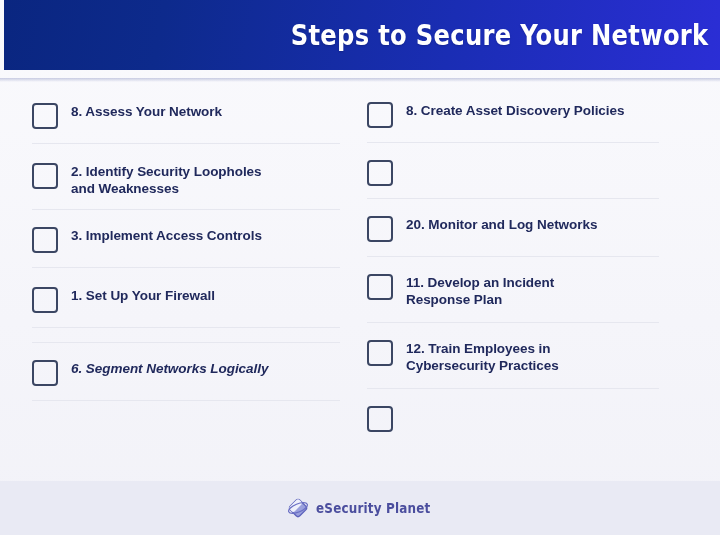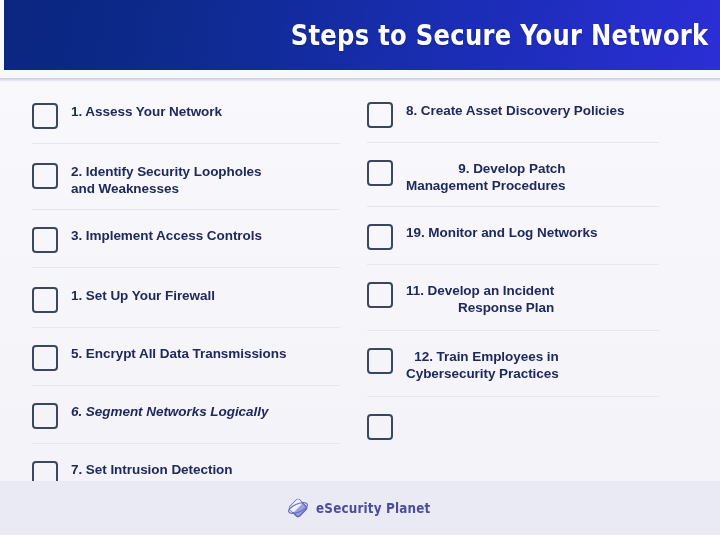--- a/index.html
+++ b/index.html
@@ -69,21 +69,20 @@
   }
   .column-left {
     width: 355px;
     padding-left: 32px;
     padding-right: 14px;
   }
   .column-right {
     width: 365px;
     padding-left: 12px;
     padding-right: 17px;
-    text-align: right;
   }
 
   .item {
     position: relative;
     display: flex;
     align-items: flex-start;
     box-sizing: border-box;
   }
   .item-divider {
     position: relative;
@@ -153,70 +152,59 @@
 
   <div class="header">
     <div class="header-title">Steps to Secure Your Network</div>
   </div>
   <div class="header-shadow"></div>
 
   <div class="columns">
     <div class="column column-left" id="col-left">
         <div class="item" style="padding-top: 16px;">
           <span class="checkbox"></span>
-          <span class="item-label">1. Assess Your Network</span>
+          <span class="item-label">8. Assess Your Network</span>
         </div>
         <div class="item-divider" style="margin-top: 14px;"></div>
         <div class="item" style="padding-top: 18px;">
           <span class="checkbox"></span>
           <span class="item-label">2. Identify Security Loopholes
 and Weaknesses</span>
         </div>
         <div class="item-divider" style="margin-top: 12px;"></div>
         <div class="item" style="padding-top: 16px; text-align: right;">
           <span class="checkbox"></span>
           <span class="item-label">3. Implement Access Controls</span>
         </div>
         <div class="item-divider" style="margin-top: 14px;"></div>
         <div class="item" style="padding-top: 18px;">
           <span class="checkbox"></span>
           <span class="item-label">1. Set Up Your Firewall</span>
         </div>
         <div class="item-divider" style="margin-top: 14px;"></div>
-        <div class="item" style="padding-top: 16px;">
-          <span class="checkbox"></span>
-          <span class="item-label">5. Encrypt All Data Transmissions</span>
-        </div>
         <div class="item-divider" style="margin-top: 14px;"></div>
         <div class="item" style="padding-top: 16px; font-style: italic;">
           <span class="checkbox"></span>
           <span class="item-label">6. Segment Networks Logically</span>
         </div>
         <div class="item-divider" style="margin-top: 14px;"></div>
-        <div class="item" style="padding-top: 16px;">
-          <span class="checkbox"></span>
-          <span class="item-label">7. Set Intrusion Detection
-and Prevention Systems</span>
-        </div>
       </div>
     <div class="column column-right" id="col-right">
         <div class="item" style="padding-top: 15px;">
           <span class="checkbox"></span>
           <span class="item-label">8. Create Asset Discovery Policies</span>
         </div>
         <div class="item-divider" style="margin-top: 14px;"></div>
         <div class="item" style="padding-top: 16px;">
           <span class="checkbox"></span>
-          <span class="item-label">9. Develop Patch
-Management Procedures</span>
         </div>
         <div class="item-divider" style="margin-top: 12px;"></div>
         <div class="item" style="padding-top: 16px;">
           <span class="checkbox"></span>
-          <span class="item-label">19. Monitor and Log Networks</span>
+          <span class="item-label">20. Monitor and Log Networks</span>
         </div>
         <div class="item-divider" style="margin-top: 14px;"></div>
         <div class="item" style="padding-top: 16px;">
           <span class="checkbox"></span>
           <span class="item-label">11. Develop an Incident
 Response Plan</span>
         </div>
         <div class="item-divider" style="margin-top: 14px;"></div>
         <div class="item" style="padding-top: 16px;">
           <span class="checkbox"></span>

